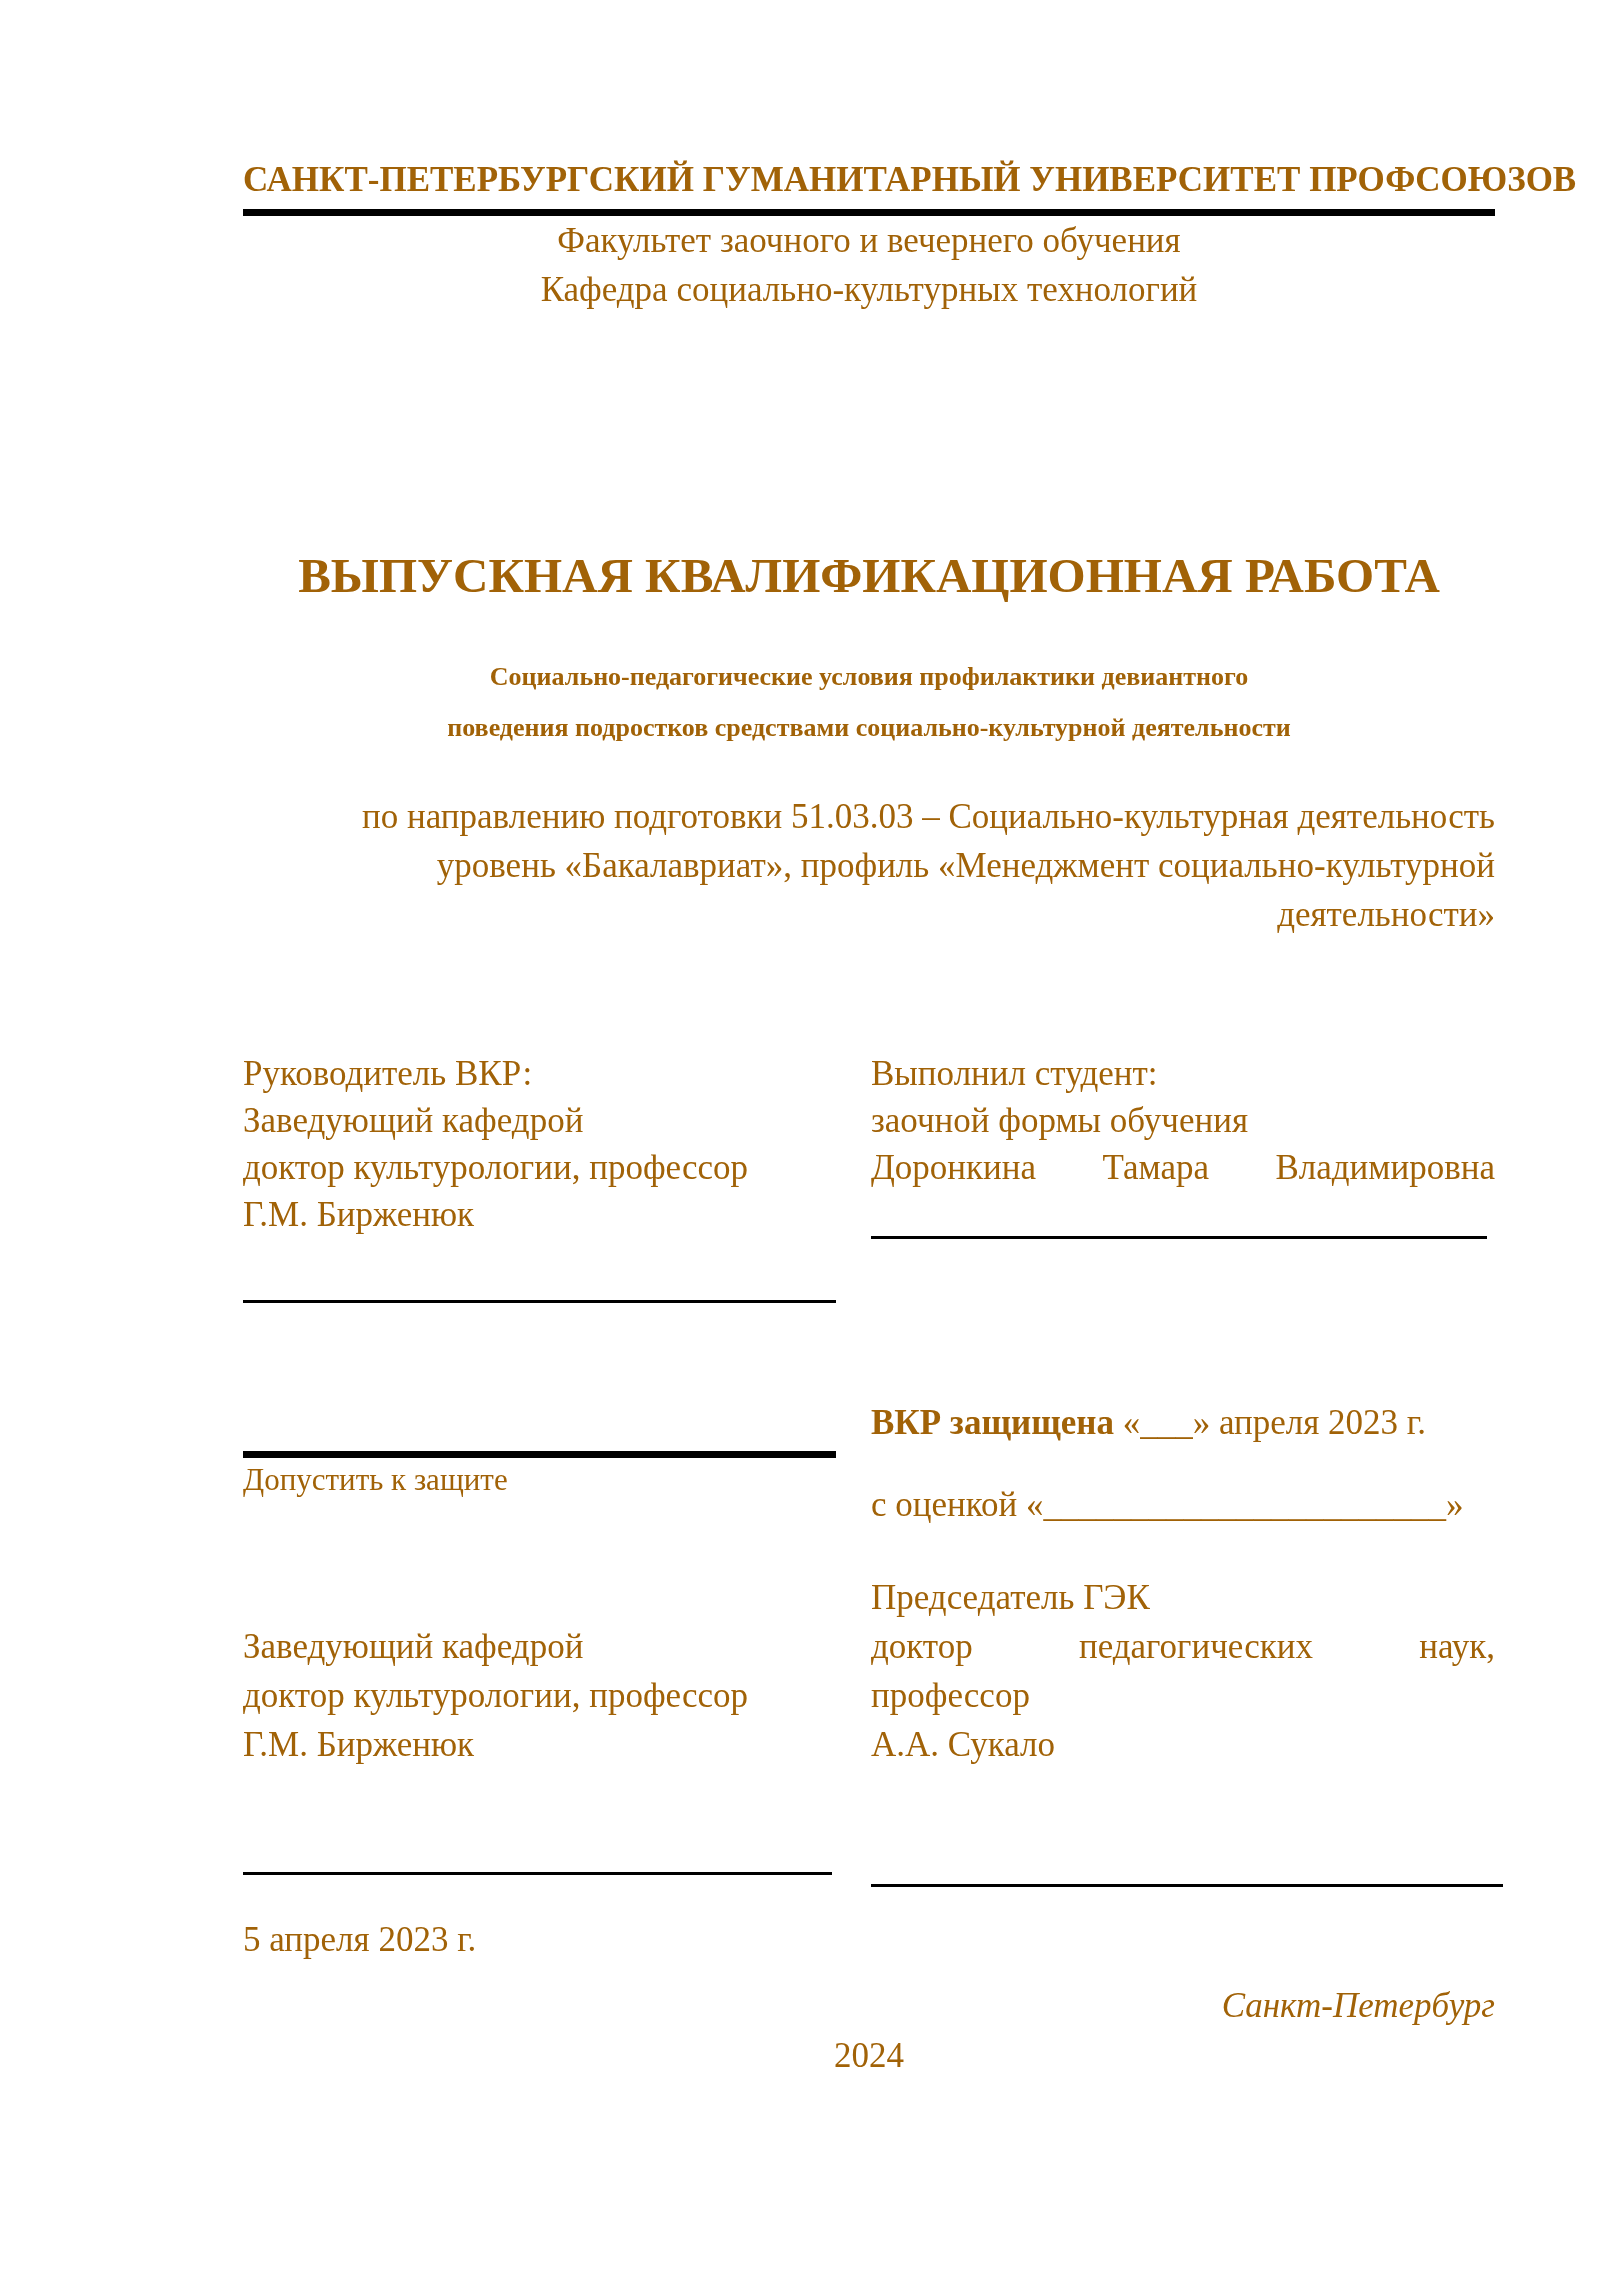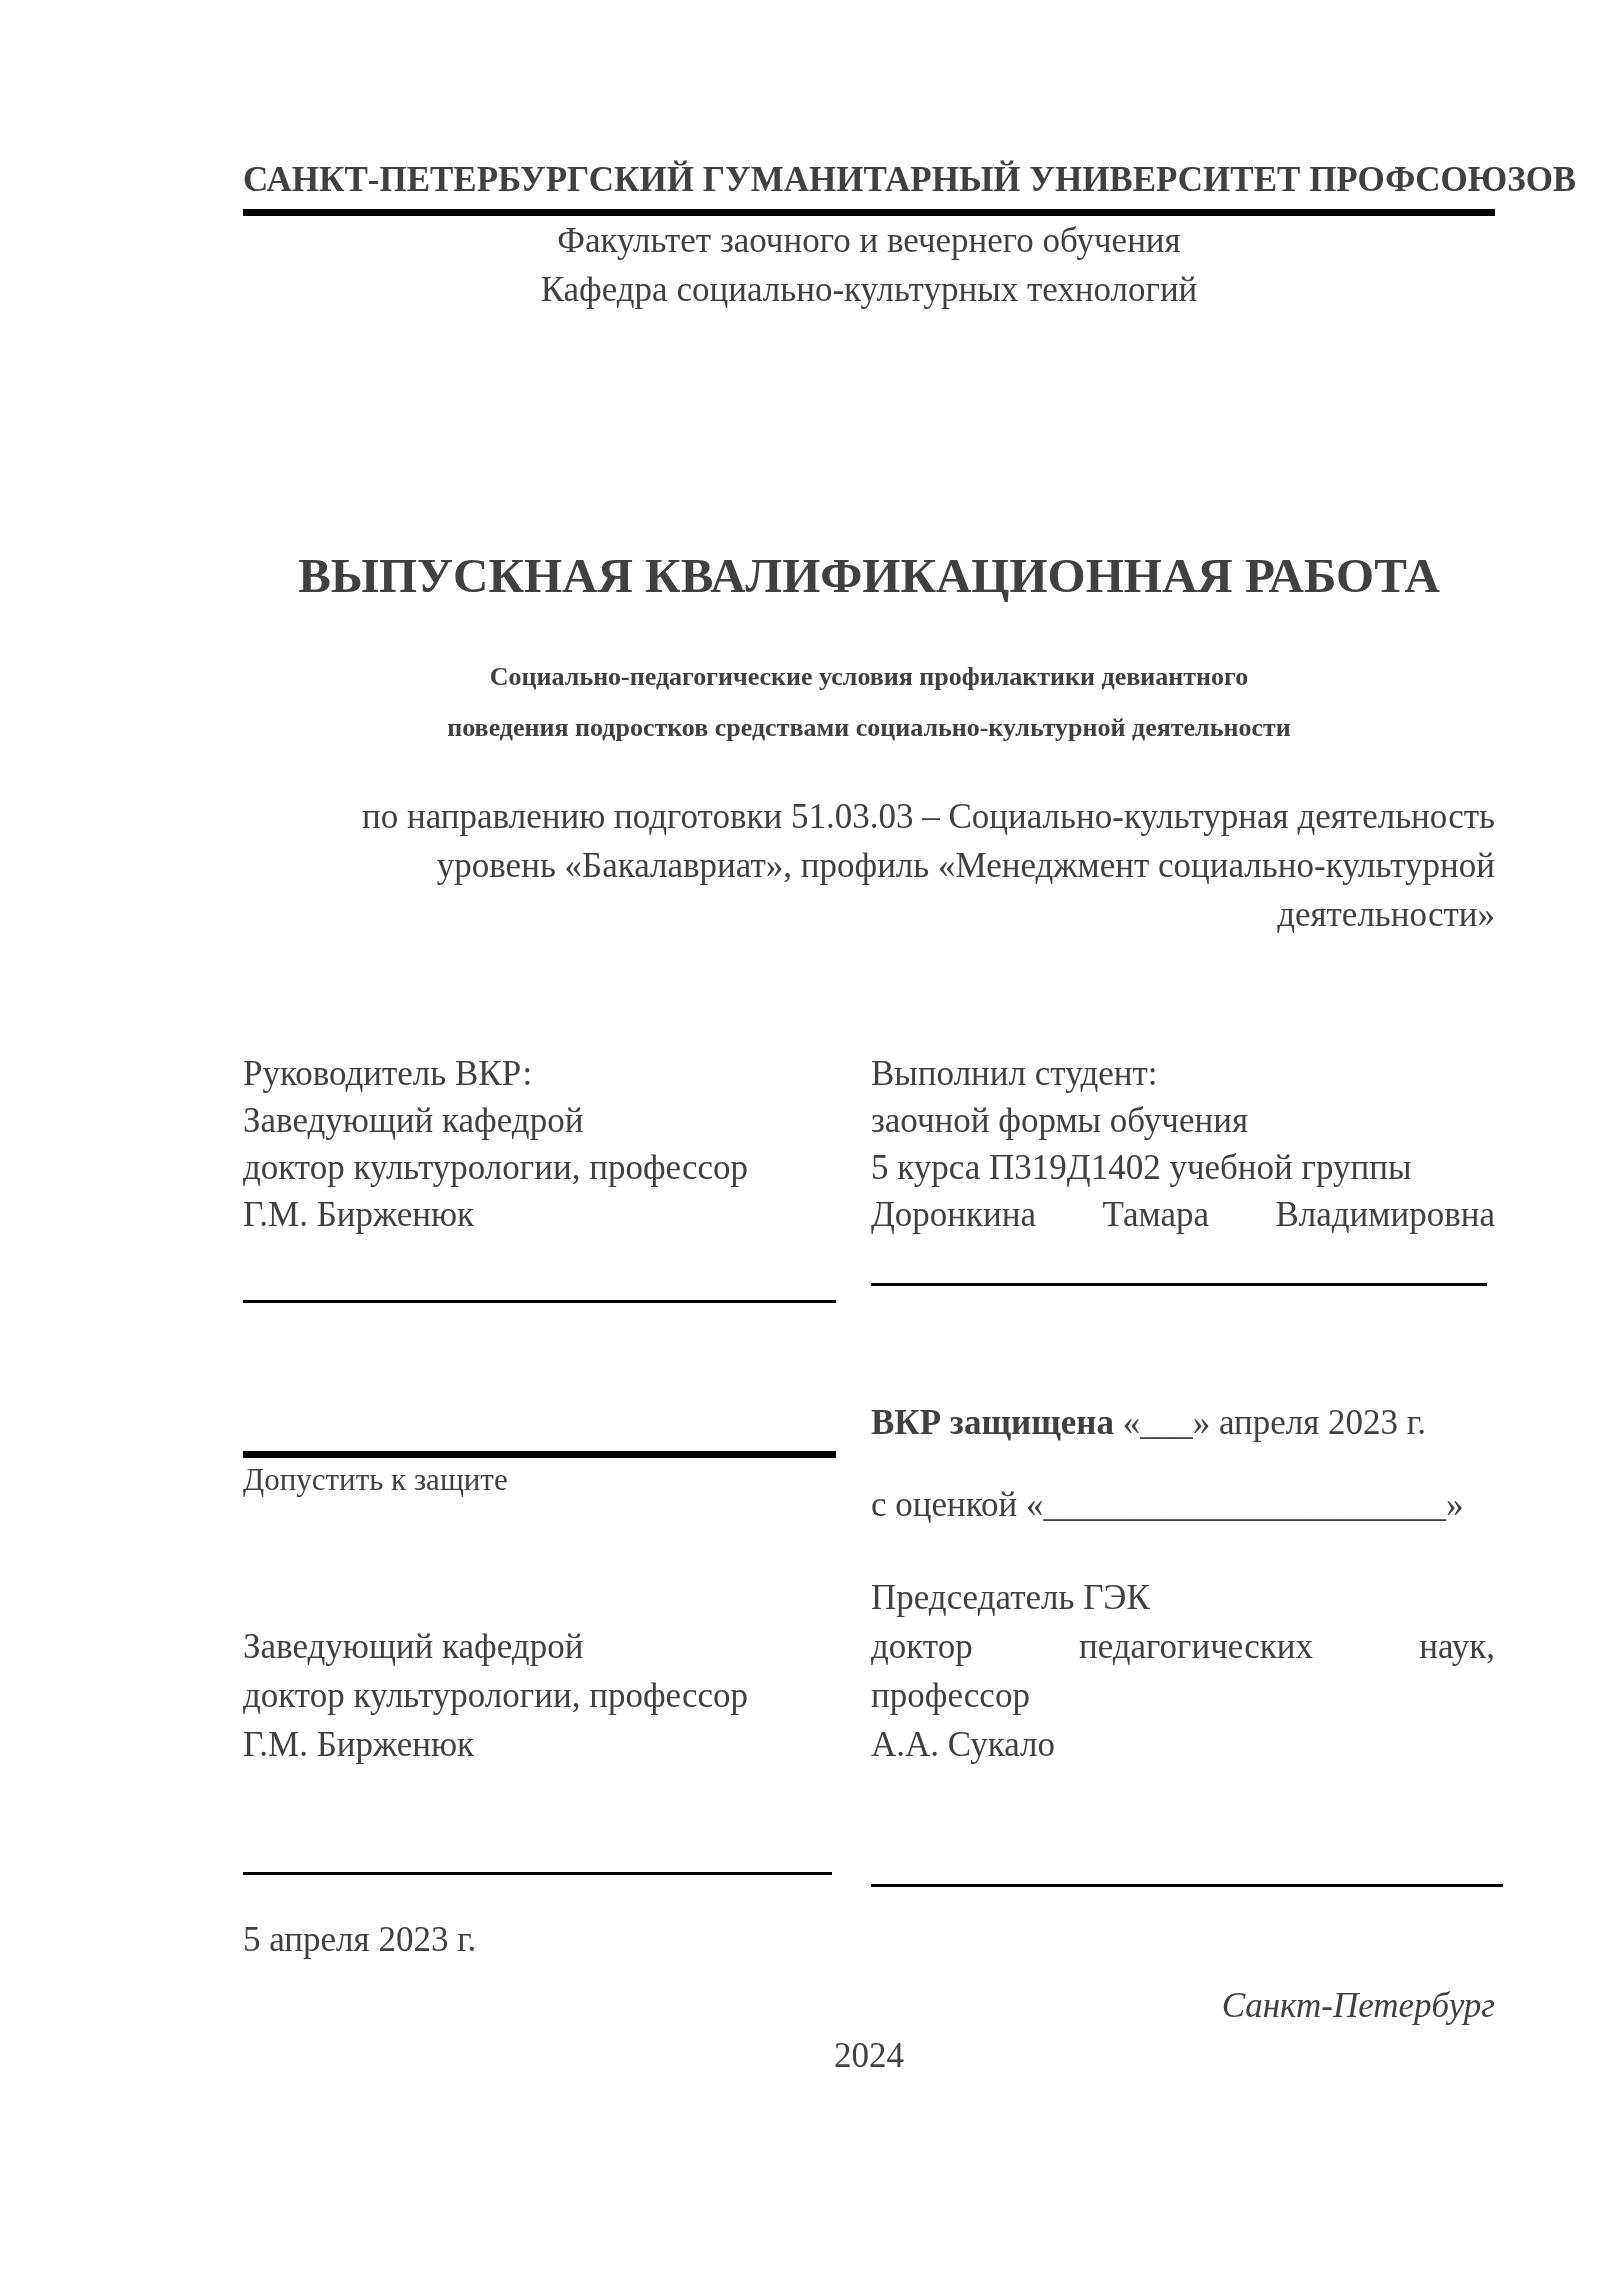--- a/index.html
+++ b/index.html
@@ -1,21 +1,21 @@
 <!DOCTYPE html>
 <html style="font-size:12.6px"><head>
 <meta charset="utf-8">
 <style>
   html, body { margin: 0; padding: 0; background: #ffffff; }
   .page {
     position: relative;
     width: 1623px;
     height: 2295px;
     background: #ffffff;
-    color: #404040;
+    color: #a16207;
     font-family: "Liberation Serif", "DejaVu Serif", serif;
     font-size: 35px;
     box-sizing: border-box;
     padding: 159px 128px 0 243px;
     overflow: hidden;
   }
   .bold { font-weight: bold; }
   .nowrap { white-space: nowrap; }
   p, .line { margin: 0; padding: 0; }
 
@@ -124,21 +124,20 @@
     <div class="col-l">
       <p class="row60">Руководитель ВКР:</p>
       <p class="row60">Заведующий кафедрой</p>
       <p class="row60">доктор культурологии, профессор</p>
       <p class="row60">Г.М. Бирженюк</p>
       <div class="sig-line sig-a-left"></div>
     </div>
     <div class="col-r">
       <p class="row60">Выполнил студент:</p>
       <p class="row60">заочной формы обучения</p>
-      <p class="row60">5 курса П319Д1402 учебной группы</p>
       <p class="row60 justify">Доронкина Тамара Владимировна</p>
       <div class="sig-line sig-a-right"></div>
     </div>
   </div>
 
   <div class="cols section-b">
     <div class="col-l">
       <div class="admit-rule"></div>
       <p class="admit-label">Допустить к защите</p>
     </div>

